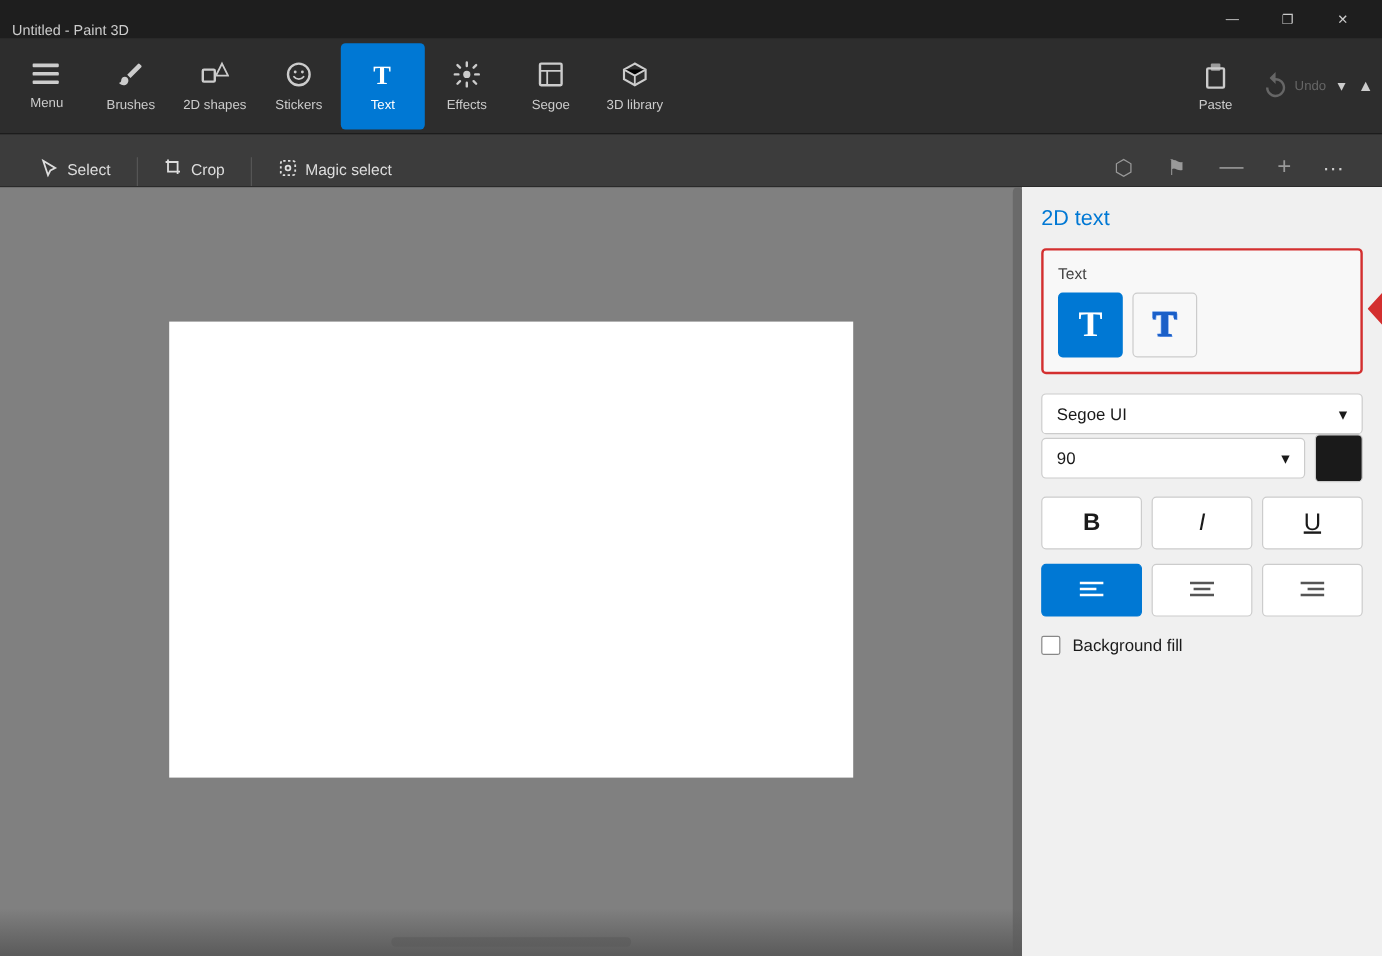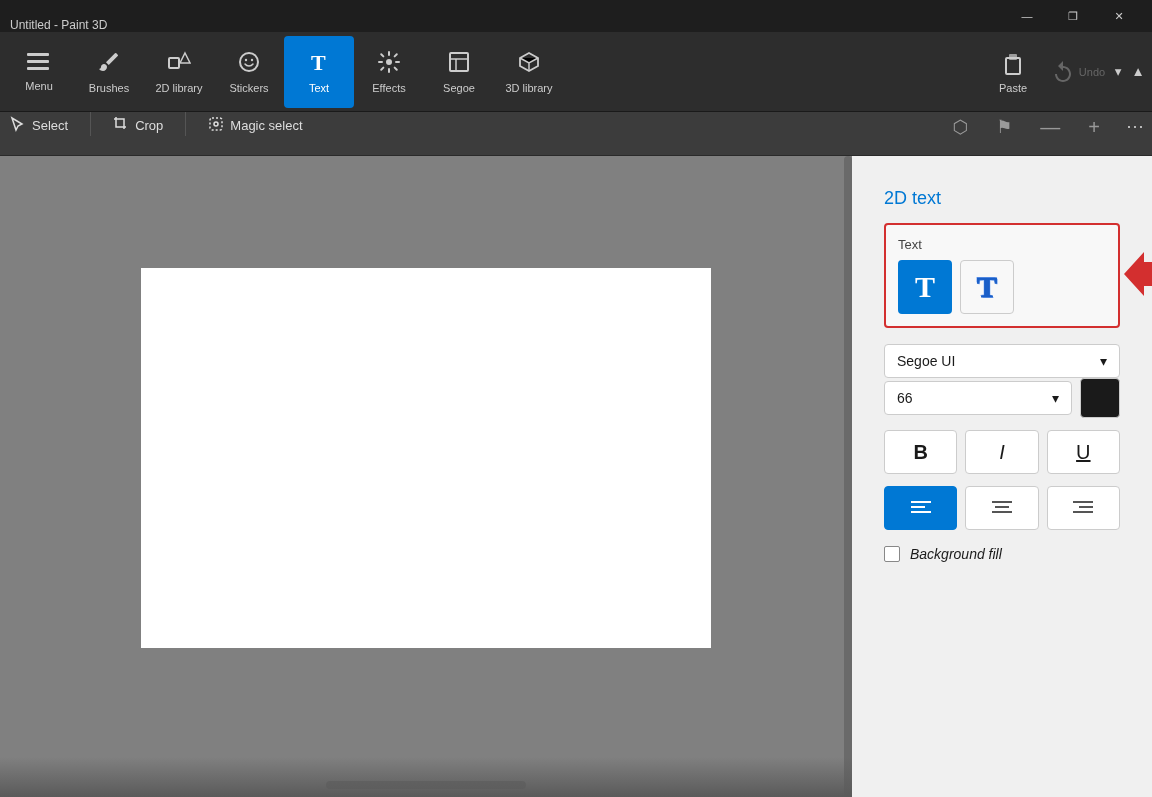--- a/index.html
+++ b/index.html
@@ -95,22 +95,22 @@
       width: 20px; height: 72px;
       display: flex; align-items: center; justify-content: center;
       cursor: pointer; color: #ccc; background: transparent; border: none;
     }
 
     
     .subtoolbar {
       background: #3c3c3c;
       height: 44px;
       display: flex;
-      align-items: flex-start;
-      padding: 0 0;
+      align-items: flex-end;
+      padding: 0 24px;
       gap: 8px;
       border-bottom: 1px solid #2a2a2a;
     }
     .subtool-btn {
       display: flex; align-items: center; gap: 6px;
       padding: 4px 10px;
       cursor: pointer;
       border-radius: 4px;
       font-size: 13px;
       color: #ddd;
@@ -167,21 +167,21 @@
       width: 200px; height: 8px;
       background: #6a6a6a;
       border-radius: 4px;
     }
 
     
     .right-panel {
       width: 300px;
       background: #f0f0f0;
       color: #1a1a1a;
-      padding: 32px;
+      padding: 16px;
       overflow-y: auto;
     }
     .panel-title {
       font-size: 18px;
       font-weight: 400;
       color: #0078d4;
       margin-bottom: 14px;
     }
 
     
@@ -286,21 +286,21 @@
       flex: 1; height: 44px;
       display: flex; align-items: center; justify-content: center;
       border: 1px solid #ccc; border-radius: 4px;
       background: #fff; cursor: pointer;
       font-size: 18px; color: #1a1a1a;
     }
     .align-btn.active { background: #0078d4; color: #fff; border-color: #0078d4; }
 
     
     .bg-fill-row {
-      display: flex; align-items: center; gap: 10px; font-style: italic;
+      display: flex; align-items: center; gap: 10px;
     }
     .checkbox {
       width: 16px; height: 16px;
       border: 1.5px solid #888; border-radius: 2px;
       background: #fff; cursor: pointer; flex-shrink: 0;
     }
     .bg-fill-label { font-size: 14px; color: #1a1a1a; }
   </style>
 </head>
 <body>
@@ -336,21 +336,21 @@
     <span>Brushes</span>
   </button>
 
   <button class="toolbar-item">
     <span class="toolbar-icon">
       <svg width="24" height="24" viewBox="0 0 24 24">
           <rect x="2" y="8" width="10" height="10" rx="1" fill="none" stroke="#ccc" stroke-width="2"></rect>
           <polygon points="18,3 23,13 13,13" fill="none" stroke="#ccc" stroke-width="1.5"></polygon>
         </svg>
     </span>
-    <span>2D library</span>
+    <span>2D shapes</span>
   </button>
 
 
   <button class="toolbar-item">
     <span class="toolbar-icon">
       <svg width="24" height="24" viewBox="0 0 24 24">
           <circle cx="12" cy="12" r="9" fill="none" stroke="#ccc" stroke-width="2"></circle>
           <path d="M8 14s1.5 2 4 2 4-2 4-2" fill="none" stroke="#ccc" stroke-width="1.5" stroke-linecap="round"></path>
           <circle cx="9" cy="10" r="1.2" fill="#ccc"></circle>
           <circle cx="15" cy="10" r="1.2" fill="#ccc"></circle>
@@ -494,21 +494,21 @@
       </div>
     </div>
 
     <div class="font-dropdown">
       <span>Segoe UI</span>
       <span>▾</span>
     </div>
 
     <div class="font-size-row">
       <div class="font-size-dropdown">
-        <span>66</span>
+        <span>90</span>
         <span>▾</span>
       </div>
       <div class="color-swatch"></div>
     </div>
 
     <div class="style-row">
       <button class="style-btn bold">
         <span>B</span>
       </button>
       <button class="style-btn italic">

